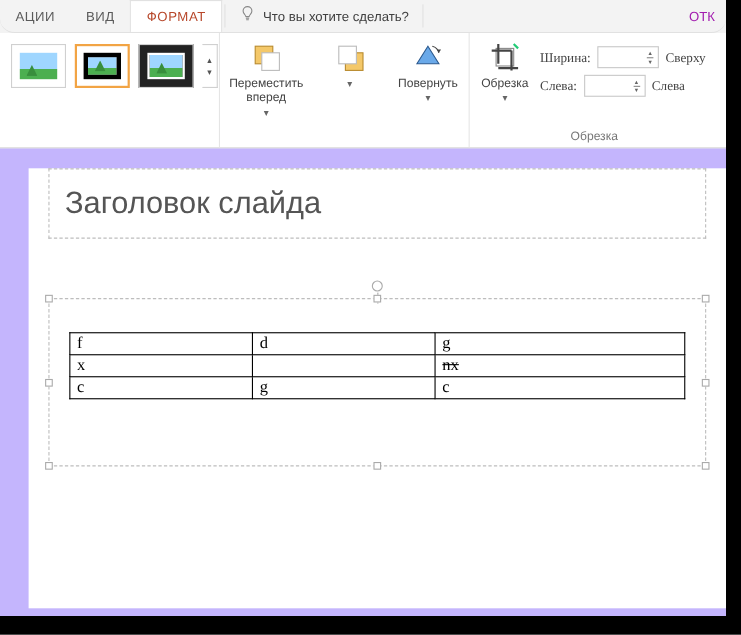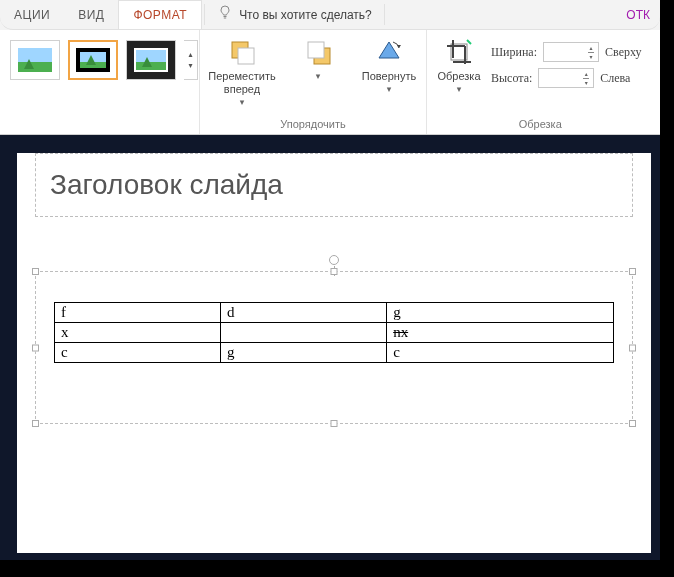--- a/index.html
+++ b/index.html
@@ -122,24 +122,24 @@
   .spin::after{
     content:""; position:absolute; right:2px; top:2px; bottom:2px; width:10px;
     background: linear-gradient(#888 0 0) center/6px 1px no-repeat;
   }
   .spin .updn{
     position:absolute; right:2px; top:1px; bottom:1px; width:10px;
     display:flex; flex-direction:column; font-size:6px; color:#666; align-items:center; justify-content:space-between;
   }
   
   .workspace {
-    background:#0f172a;
+    background:#c4b5fd;
     height: calc(560px - 30px - 105px);
     padding: 18px 0 0 0;
-    display:flex; justify-content:center;
+    display:flex; justify-content:flex-end;
   }
   .slide {
     margin-left: 8px;
     width: 634px;
     height: 400px;
     background:#fff;
   }
   .placeholder {
     margin: 0 18px;
     border: 1px dashed #bdbdbd;
@@ -253,21 +253,20 @@
             <svg viewBox="0 0 32 32">
                 <path d="M6 22 L16 6 L26 22 Z" fill="#6aa9e9" stroke="#2c5a8e"></path>
                 <path d="M20 6 a8 8 0 0 1 6 6" fill="none" stroke="#444"></path>
                 <path d="M26 12 l2 -3 l-4 0 z" fill="#444"></path>
               </svg>
           </span>
           <span>Повернуть</span>
           <span class="dd">▾</span>
         </div>
       </div>
-      <div class="group-label">Упорядочить</div>
     </div>
 
     <div class="group" style="border-right:none">
       <div class="group-body">
         <div class="bigbtn" style="width:52px">
           <span class="icon">
             <svg viewBox="0 0 32 32">
                 <rect x="8" y="8" width="16" height="16" fill="#fff" stroke="#888"></rect>
                 <path d="M4 10 H22 M10 4 V22 M10 26 H28 M22 10 V28" stroke="#444" stroke-width="2" fill="none"></path>
                 <path d="M24 4 l4 4" stroke="#2c7" stroke-width="2"></path>
@@ -281,21 +280,21 @@
             <span>Ширина:</span>
             <div class="spin">
                 <div class="updn">
                   <span>▴</span>
                   <span>▾</span>
                 </div>
               </div>
             <span>Сверху</span>
           </div>
           <div class="size-row">
-            <span>Высота:</span>
+            <span>Слева:</span>
             <div class="spin">
                 <div class="updn">
                   <span>▴</span>
                   <span>▾</span>
                 </div>
               </div>
             <span>Слева</span>
           </div>
         </div>
       </div>

